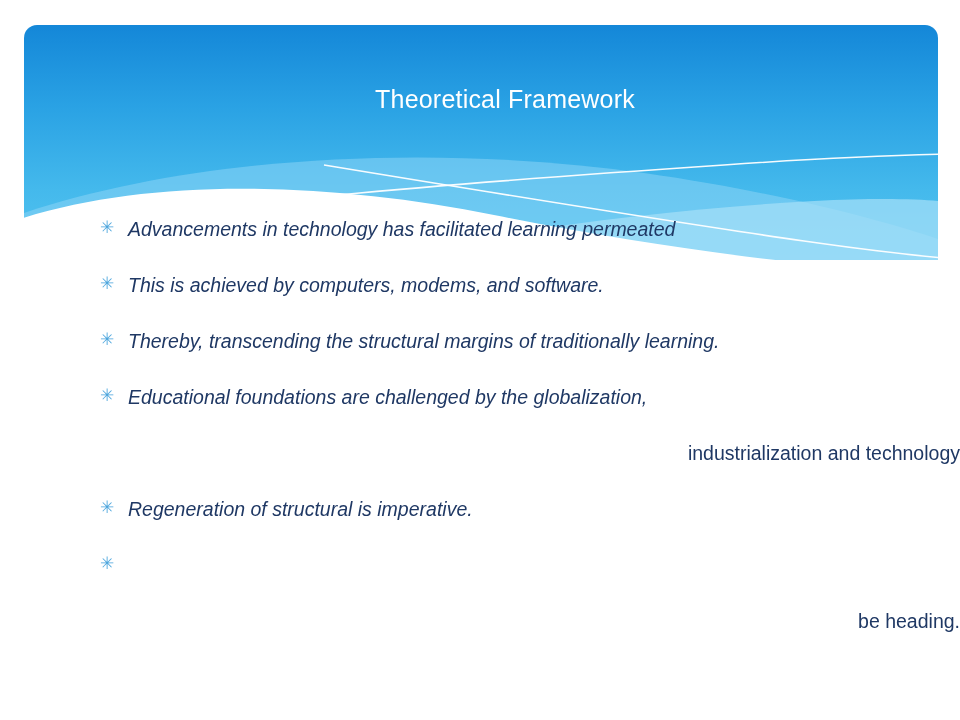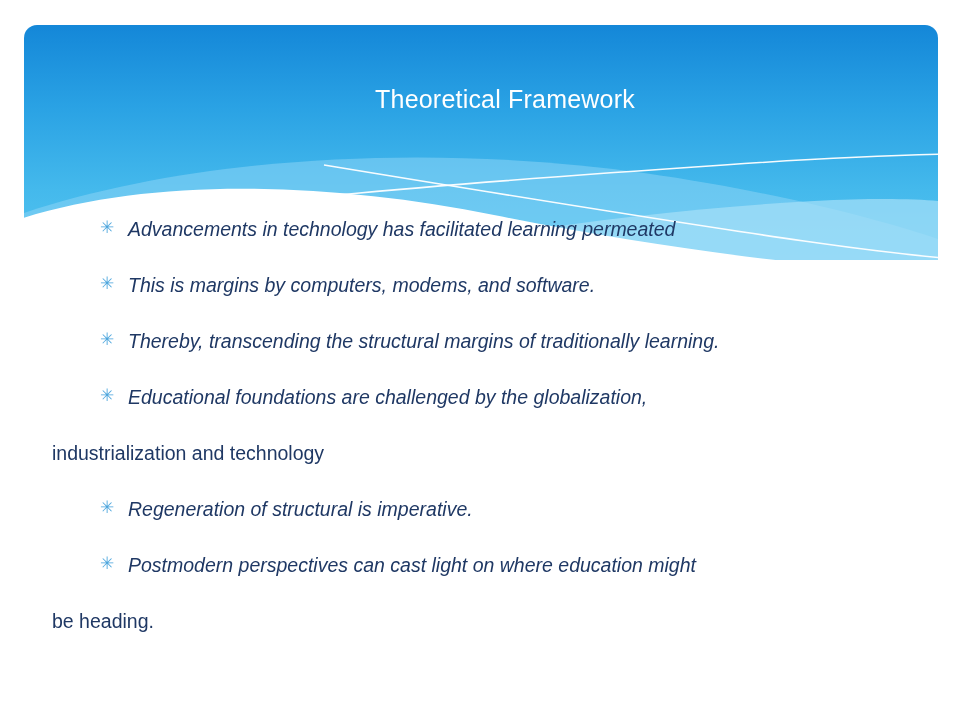--- a/index.html
+++ b/index.html
@@ -81,22 +81,23 @@
     color: #1f3864;
     font-size: 19.5px;
     line-height: 26px;
     padding-top: 3px;
     white-space: nowrap;
     font-style: italic;
   }
   .cont-row {
     position: relative;
     height: 56px;
-    padding-left: 52px;
+    padding-left: 120px;
     box-sizing: border-box;
+    text-align: right;
   }
   .cont-text {
     display: block;
     color: #1f3864;
     font-size: 19.5px;
     line-height: 26px;
     padding-top: 3px;
     white-space: nowrap;
   }
 </style>
@@ -142,21 +143,21 @@
 
   <div id="body-list">
 
     <div class="bullet-row">
       <span class="bullet-marker">✳</span>
       <span class="bullet-text">Advancements in technology has facilitated learning permeated</span>
     </div>
 
     <div class="bullet-row">
       <span class="bullet-marker">✳</span>
-      <span class="bullet-text">This is margins by computers, modems, and software.</span>
+      <span class="bullet-text">This is achieved by computers, modems, and software.</span>
     </div>
 
     <div class="bullet-row">
       <span class="bullet-marker">✳</span>
       <span class="bullet-text">Thereby, transcending the structural margins of traditionally learning.</span>
     </div>
 
     <div class="bullet-row">
       <span class="bullet-marker">✳</span>
       <span class="bullet-text">Educational foundations are challenged by the globalization,</span>
@@ -166,21 +167,20 @@
       <span class="cont-text">industrialization and technology</span>
     </div>
 
     <div class="bullet-row">
       <span class="bullet-marker">✳</span>
       <span class="bullet-text">Regeneration of structural is imperative.</span>
     </div>
 
     <div class="bullet-row">
       <span class="bullet-marker">✳</span>
-      <span class="bullet-text">Postmodern perspectives can cast light on where education might</span>
     </div>
 
     <div class="cont-row">
       <span class="cont-text">be heading.</span>
     </div>
 
   </div>
 
 </div>
 

